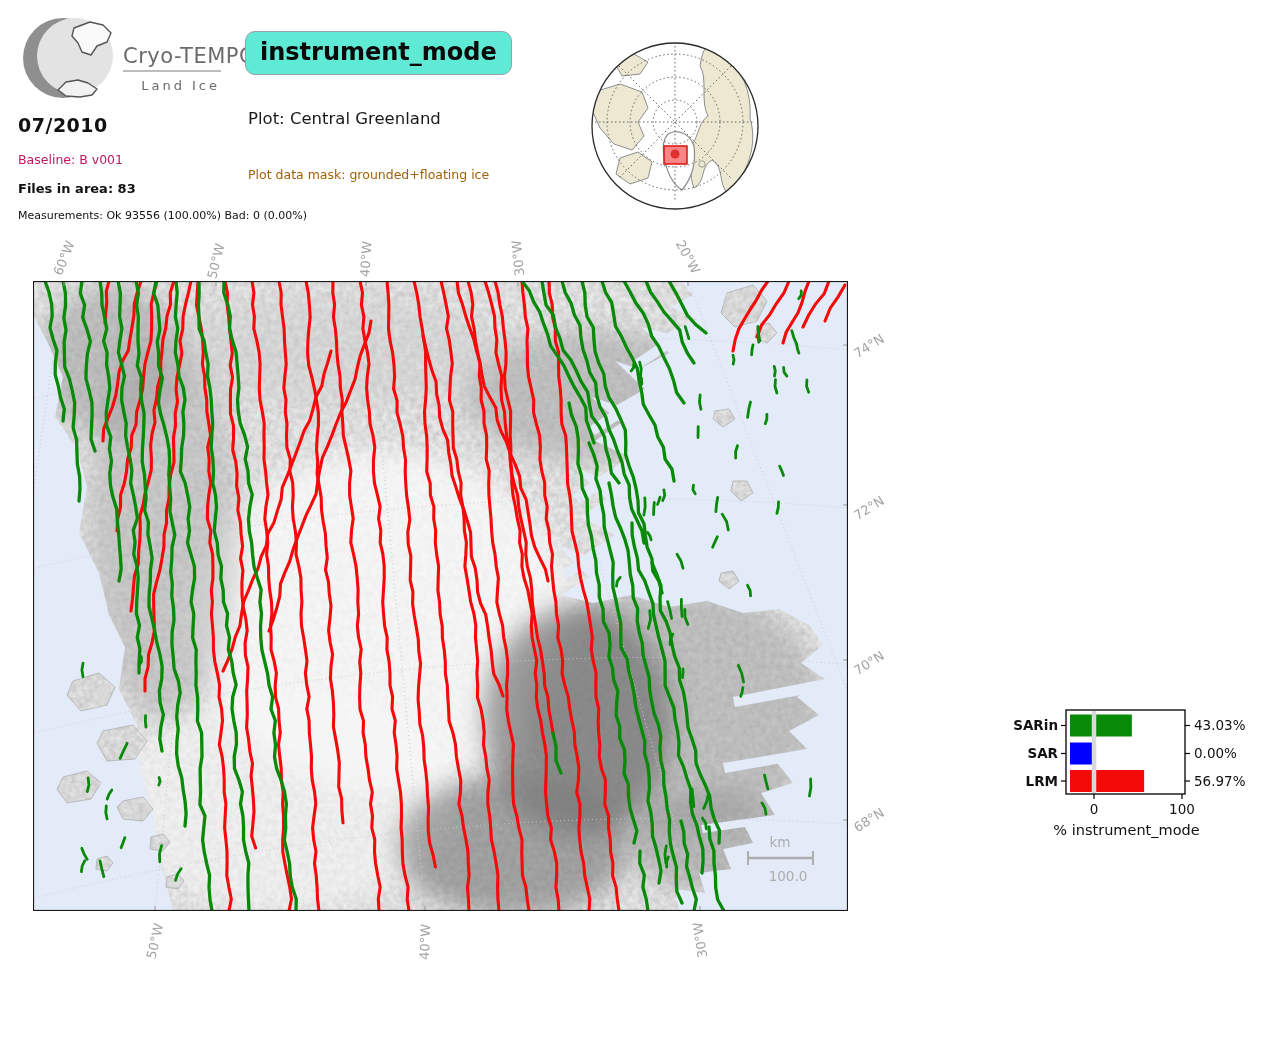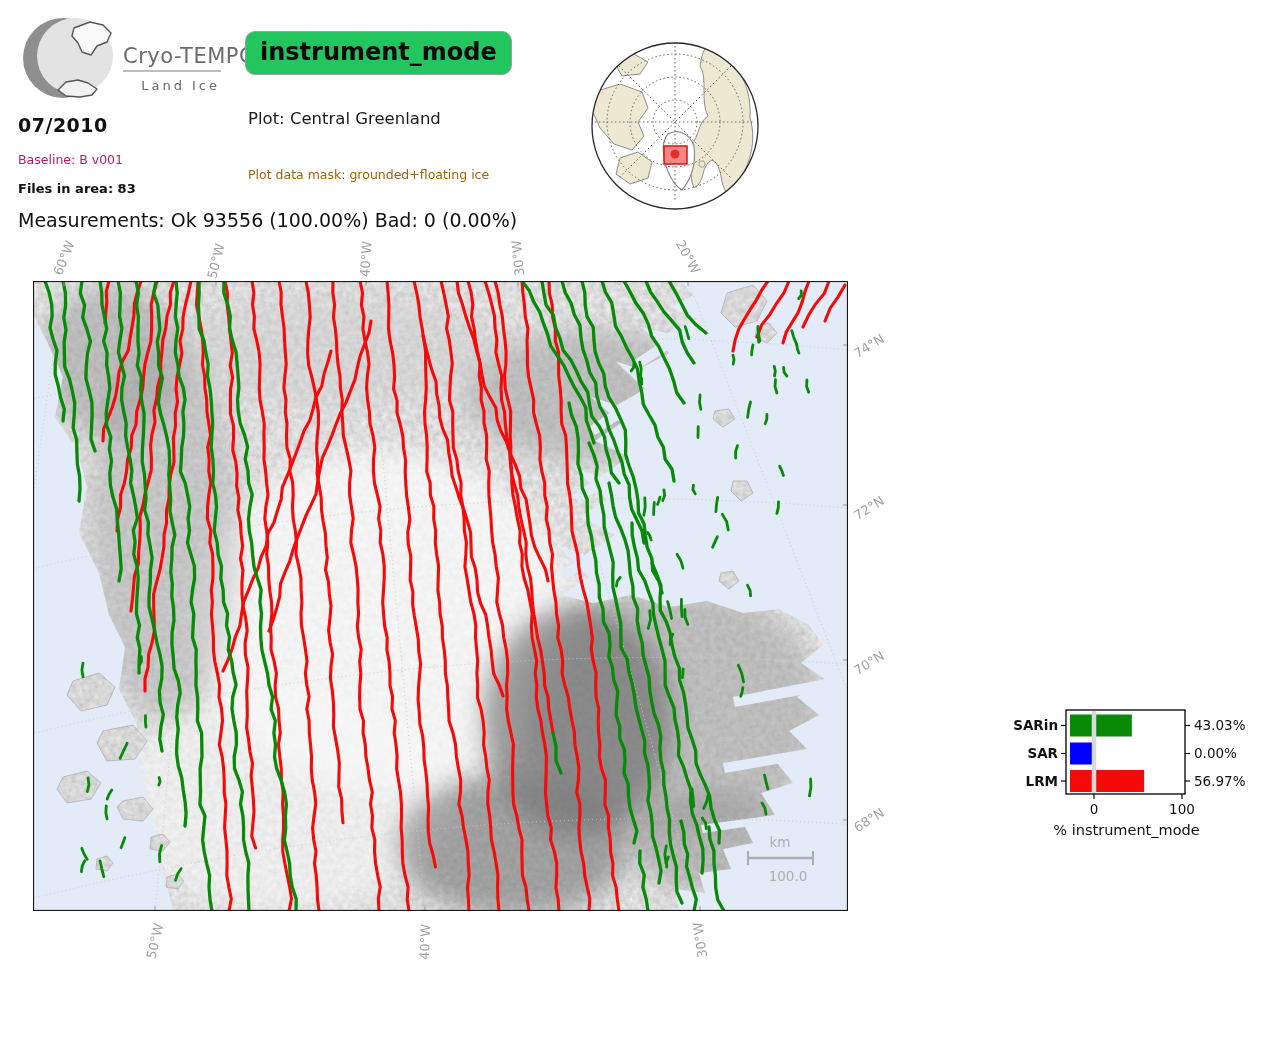--- a/index.html
+++ b/index.html
@@ -2,22 +2,22 @@
 <html><head>
 <meta charset="utf-8">
 <style>
   html,body{margin:0;padding:0;background:#fff;}
   .canvas{position:relative;width:1272px;height:1060px;background:#fff;overflow:hidden;
           font-family:"DejaVu Sans","Liberation Sans",sans-serif;color:#111;}
   .abs{position:absolute;}
   .date-big{font-size:19px;font-weight:bold;letter-spacing:.5px;}
   .grey-sm{font-size:12.5px;color:#be185d;}
   .files{font-size:13px;font-weight:bold;}
-  .meas{font-size:19px;}
-  .var-box{background:#22c55e;border:1.5px solid #96a0ac;border-radius:10px;
+  .meas{font-size:11px;}
+  .var-box{background:#5eead4;border:1.5px solid #96a0ac;border-radius:10px;
            padding:6px 14px 8px 14px;font-size:24px;font-weight:bold;color:#0a0a0a;}
   .area{font-size:16.5px;color:#1a1a1a;}
   .mask{font-size:12.5px;color:#a16207;}
   .tick-label{position:absolute;color:#a3a3a3;font-size:13px;white-space:nowrap;}
   svg text{font-family:"DejaVu Sans","Liberation Sans",sans-serif;}
 </style>
 </head>
 <body>
 
 <div class="canvas">

